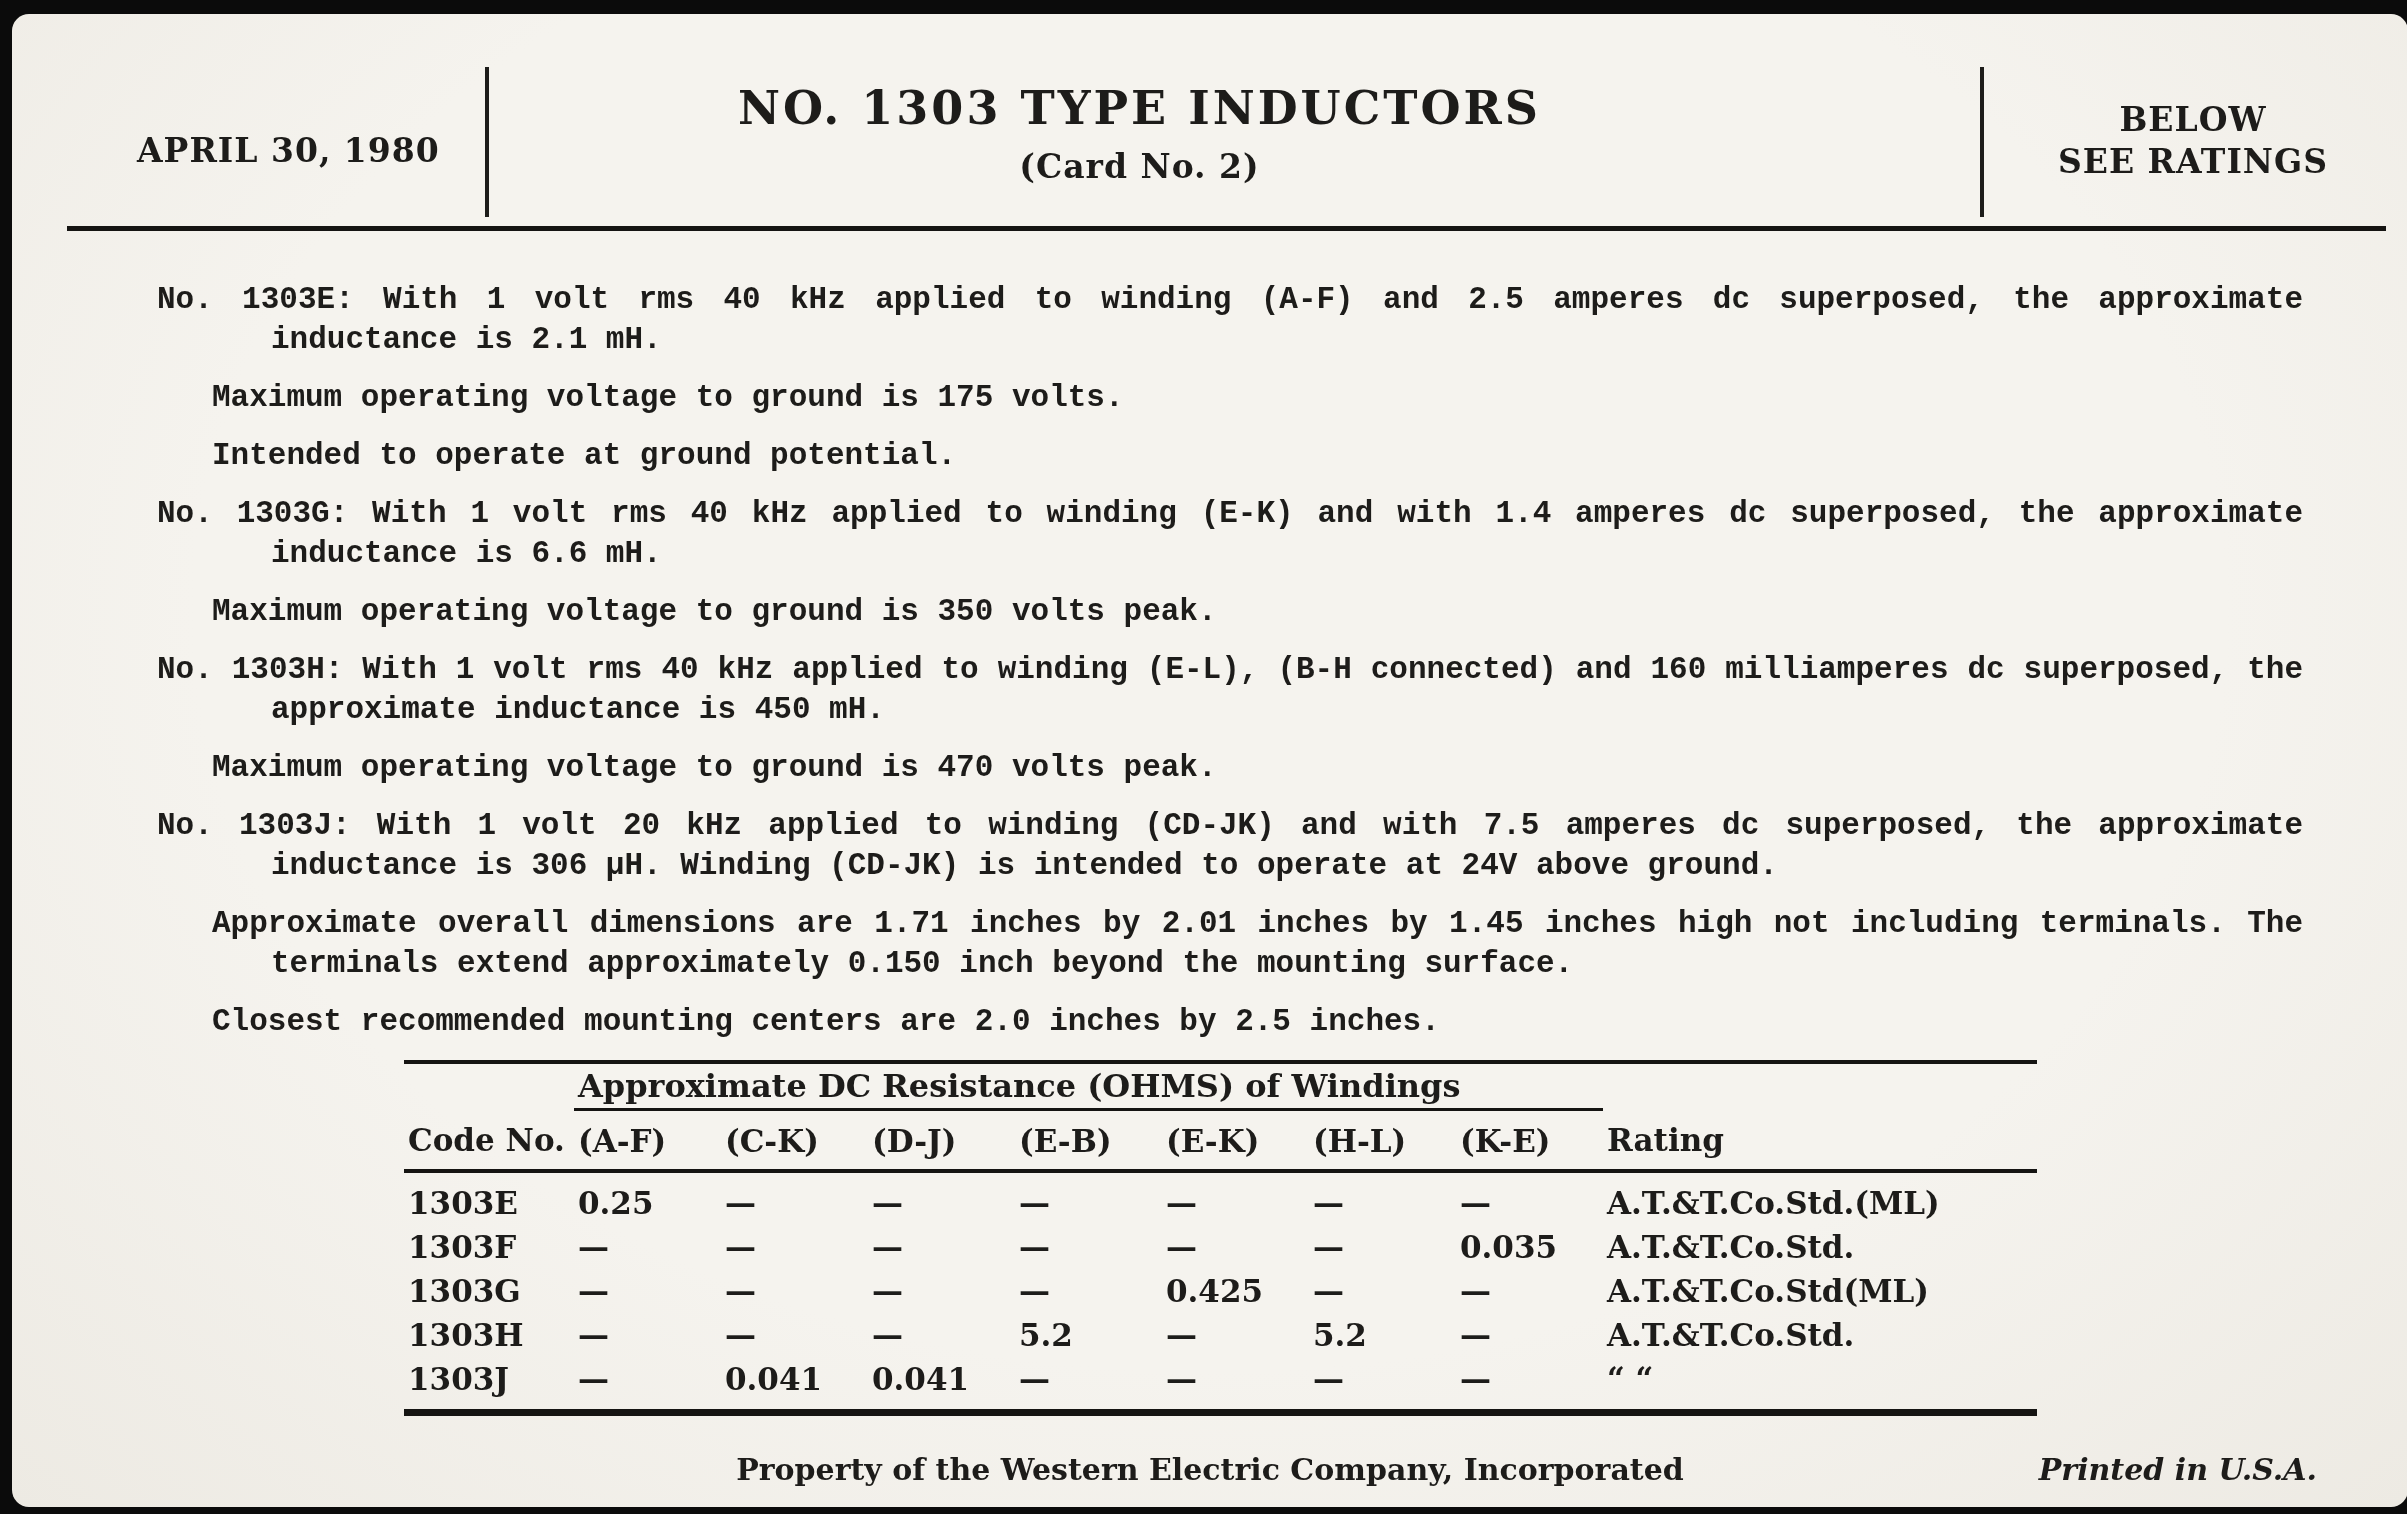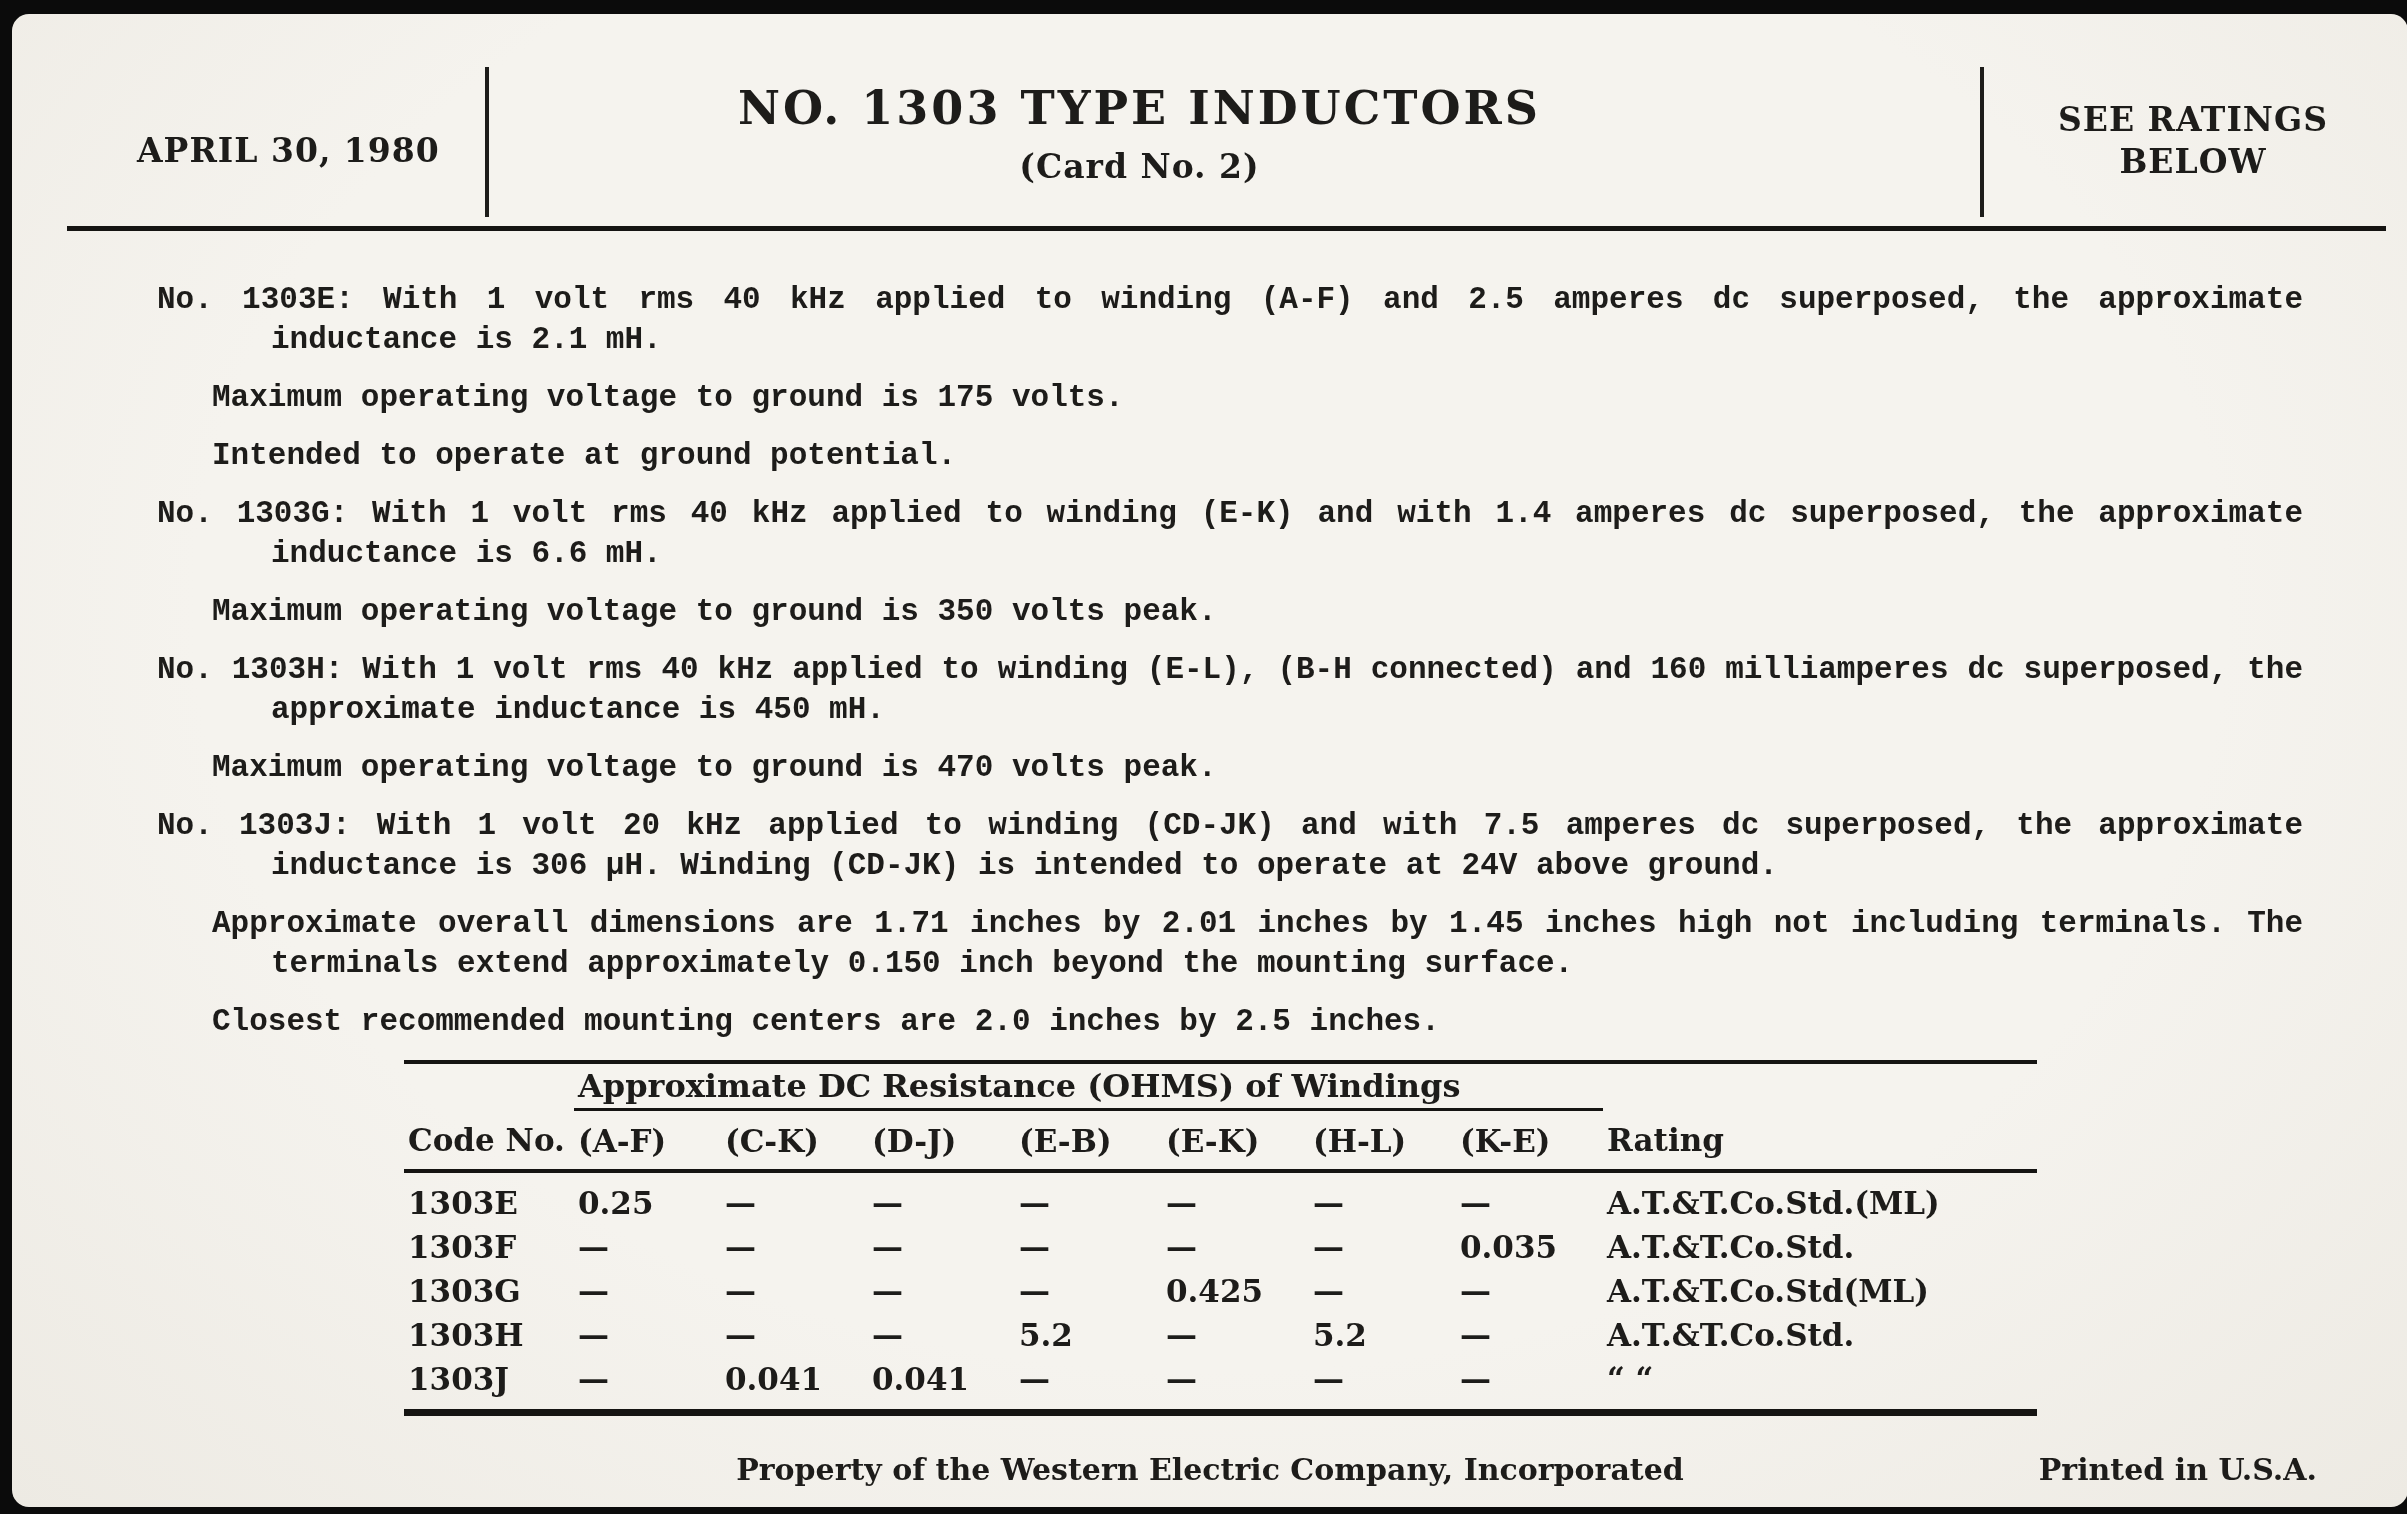--- a/index.html
+++ b/index.html
@@ -84,43 +84,43 @@
   .rating-cell { text-align: left; padding-left: 30px; white-space: pre; }
   .dash { letter-spacing: 0; }
 
   
   .footer-property {
     position: absolute; left: 0; width: 100%; top: 1438px;
     text-align: center; font-size: 30px;
   }
   .footer-printed {
     position: absolute; right: 91px; top: 1438px;
-    font-size: 30px; white-space: nowrap;
+    font-size: 30px; white-space: nowrap; font-style: italic;
   }
 </style>
 </head>
 <body>
 
 <div>
   <div class="bar bar-top"></div>
   <div class="bar bar-left"></div>
   <div class="bar bar-bottom"></div>
 
   <div class="paper">
 
     <div class="hdr-date">APRIL 30, 1980</div>
     <div class="vline vline-left"></div>
     <div class="title-wrap">
       <h1 class="card-title">NO. 1303 TYPE INDUCTORS</h1>
       <div class="card-subtitle">(Card No. 2)</div>
     </div>
     <div class="vline vline-right"></div>
     <div class="ratings-note">
+      <div>BELOW</div>
       <div>SEE RATINGS</div>
-      <div>BELOW</div>
     </div>
     <div class="hdr-rule"></div>
 
     <div class="content">
       <p class="para para-main">No. 1303E: With 1 volt rms 40 kHz applied to winding (A-F) and 2.5 amperes dc superposed, the approximate inductance is 2.1 mH.</p>
       <p class="para para-sub">Maximum operating voltage to ground is 175 volts.</p>
       <p class="para para-sub">Intended to operate at ground potential.</p>
       <p class="para para-main">No. 1303G: With 1 volt rms 40 kHz applied to winding (E-K) and with 1.4 amperes dc superposed, the approximate inductance is 6.6 mH.</p>
       <p class="para para-sub">Maximum operating voltage to ground is 350 volts peak.</p>
       <p class="para para-main">No. 1303H: With 1 volt rms 40 kHz applied to winding (E-L), (B-H connected) and 160 milliamperes dc superposed, the approximate inductance is 450 mH.</p>

